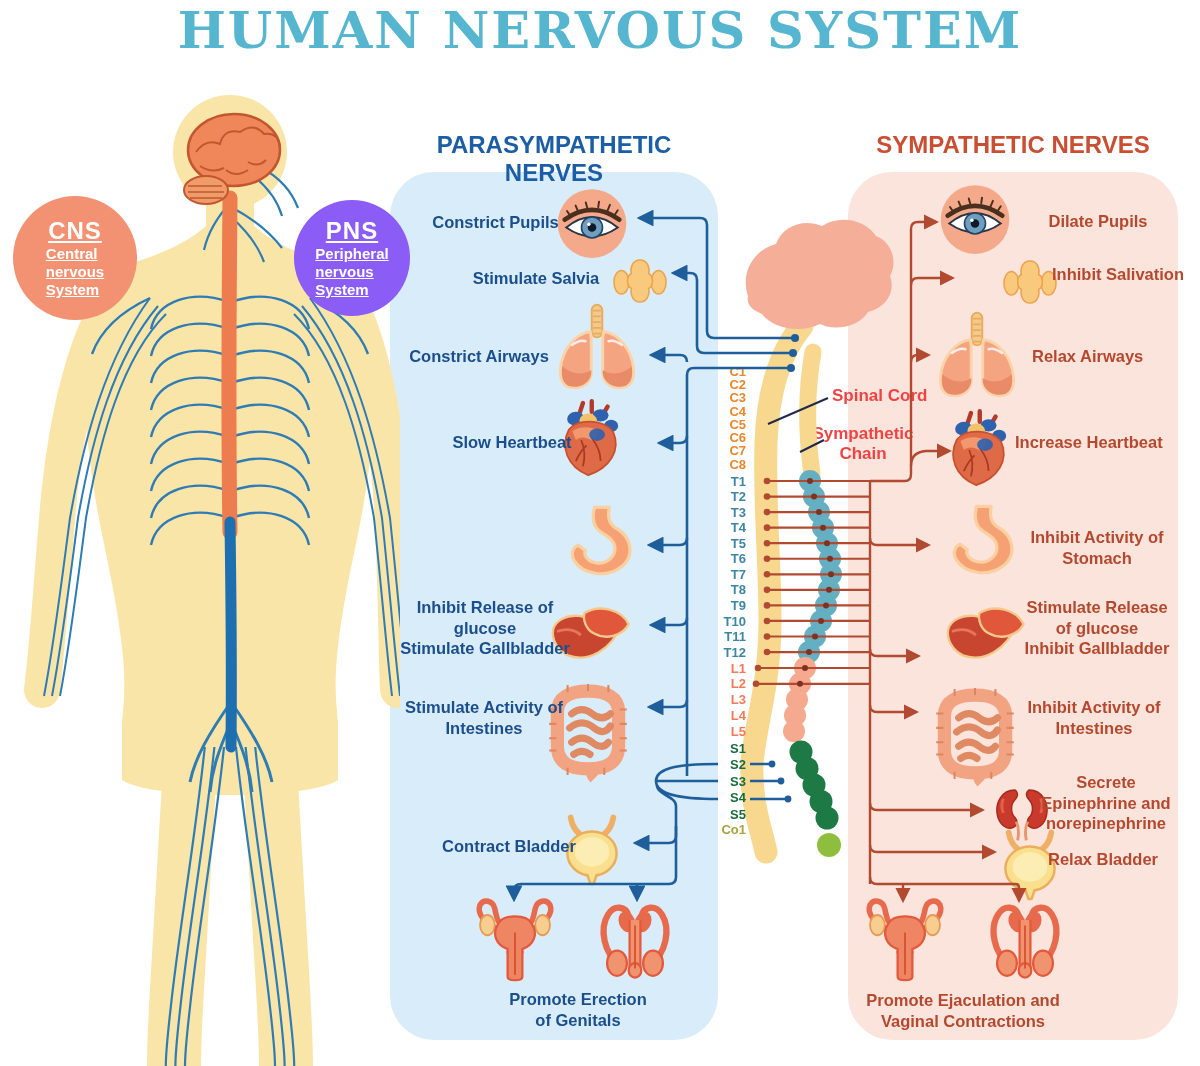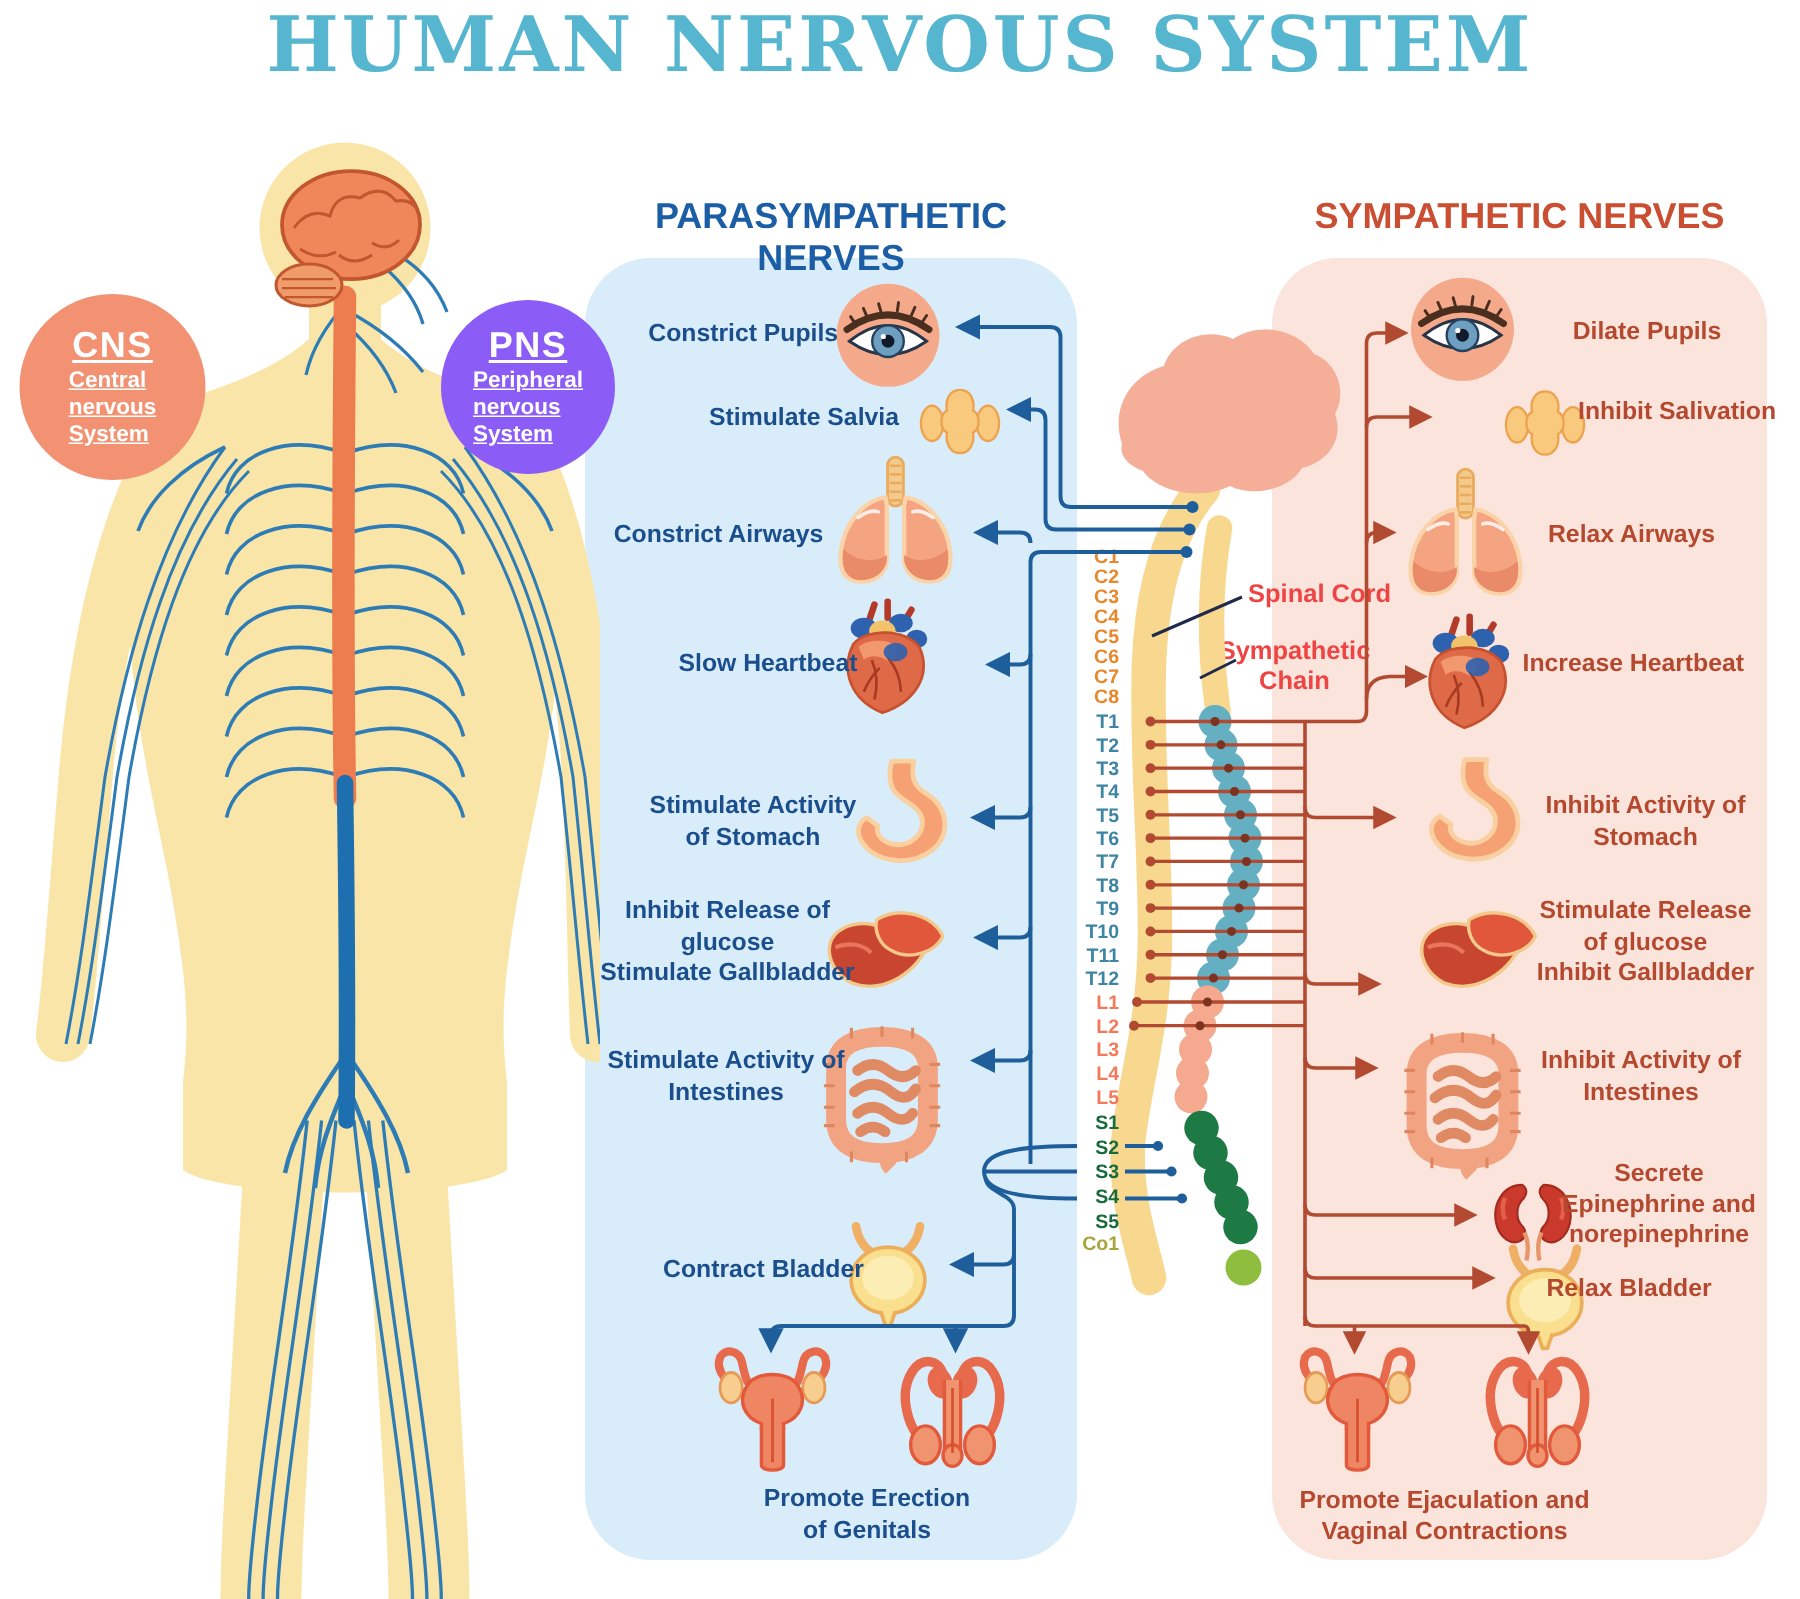--- a/index.html
+++ b/index.html
@@ -242,22 +242,20 @@
       <use href="#i-female"></use>
     </svg>
   <svg class="org" style="left:587px;top:893px;width:96px;height:90px">
       <use href="#i-male"></use>
     </svg>
 
   <div class="lbl para" style="left:418px;top:212px;width:155px">Constrict Pupils</div>
   <div class="lbl para" style="left:452px;top:268px;width:168px">Stimulate Salvia</div>
   <div class="lbl para" style="left:393px;top:346px;width:172px">Constrict Airways</div>
   <div class="lbl para" style="left:428px;top:432px;width:168px">Slow Heartbeat</div>
-  <div class="lbl para" style="left:418px;top:527px;width:168px">Stimulate Activity
-of Stomach</div>
   <div class="lbl para" style="left:396px;top:597px;width:178px">Inhibit Release of
 glucose
 Stimulate Gallbladder</div>
   <div class="lbl para" style="left:398px;top:697px;width:172px">Stimulate Activity of
 Intestines</div>
   <div class="lbl para" style="left:425px;top:836px;width:168px">Contract Bladder</div>
   <div class="lbl para" style="left:468px;top:989px;width:220px">Promote Erection
 of Genitals</div>
 
   <svg class="org" style="left:936px;top:179px;width:78px;height:78px">
@@ -301,21 +299,21 @@
   <div class="lbl symp" style="left:1012px;top:527px;width:170px">Inhibit Activity of
 Stomach</div>
   <div class="lbl symp" style="left:1008px;top:597px;width:178px">Stimulate Release
 of glucose
 Inhibit Gallbladder</div>
   <div class="lbl symp" style="left:1010px;top:697px;width:168px">Inhibit Activity of
 Intestines</div>
   <div class="lbl symp" style="left:1026px;top:772px;width:160px">Secrete
 Epinephrine and
 norepinephrine</div>
-  <div class="lbl symp" style="left:1016px;top:849px;width:140px;text-align:center">Relax Bladder</div>
+  <div class="lbl symp" style="left:1048px;top:849px;width:140px;text-align:left">Relax Bladder</div>
   <div class="lbl symp" style="left:853px;top:990px;width:220px">Promote Ejaculation and
 Vaginal Contractions</div>
 
   <svg id="overlay" width="1200" height="1066" viewBox="0 0 1200 1066">
     <defs>
       <marker id="ab" viewBox="0 0 10 10" refX="8" refY="5" markerWidth="6.5" markerHeight="6.5" orient="auto-start-reverse">
         <path d="M0 0 L10 5 L0 10 z" fill="#1E5E9B"></path>
       </marker>
       <marker id="ar" viewBox="0 0 10 10" refX="8" refY="5" markerWidth="6.5" markerHeight="6.5" orient="auto-start-reverse">
         <path d="M0 0 L10 5 L0 10 z" fill="#B14A30"></path>

